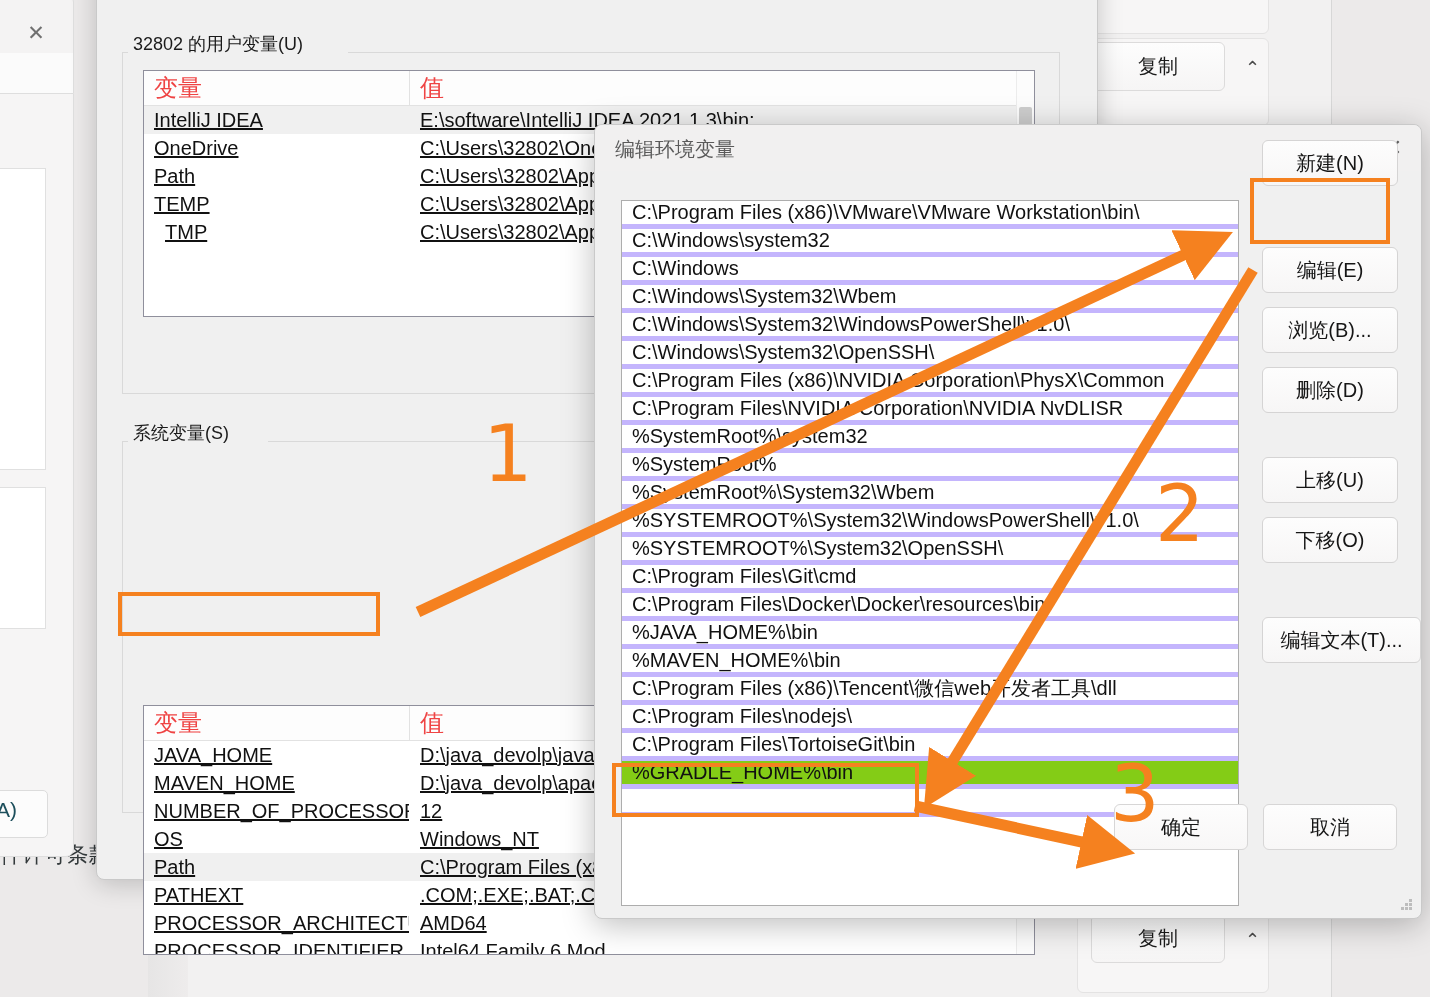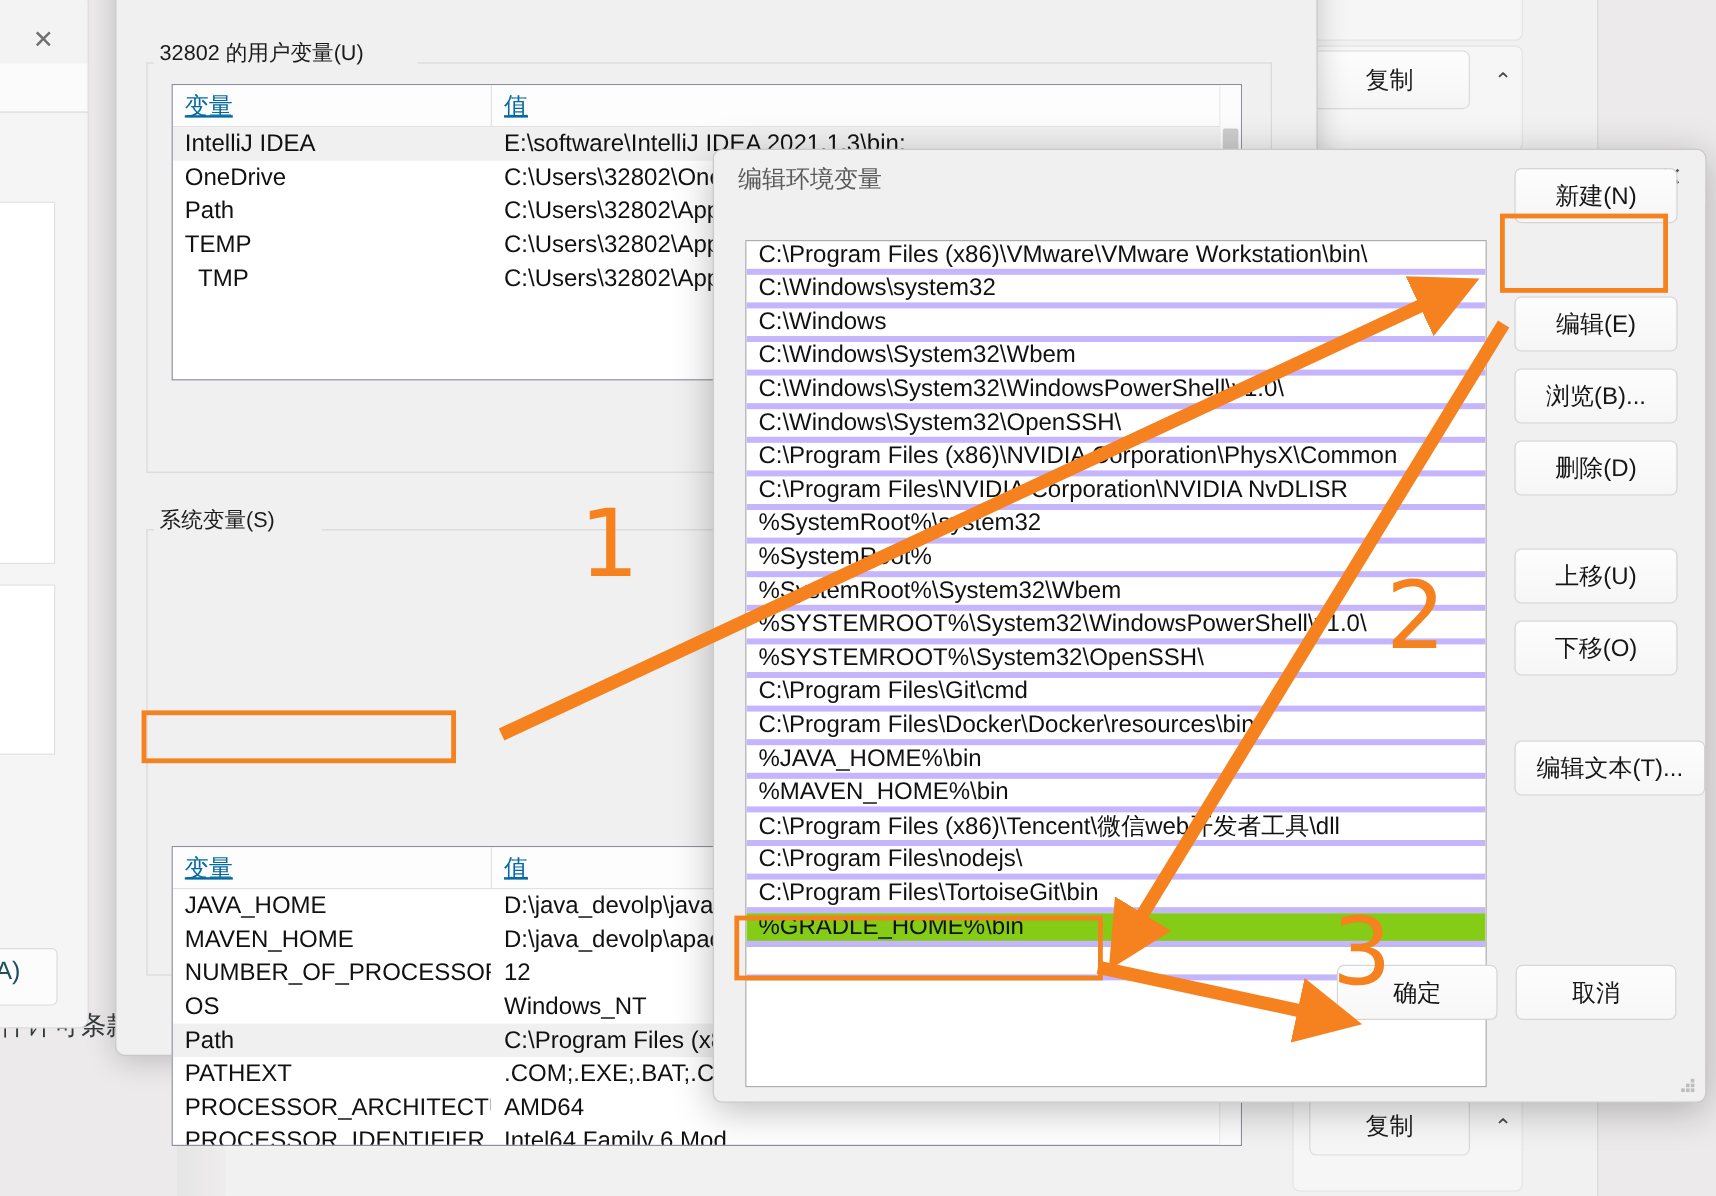--- a/index.html
+++ b/index.html
@@ -60,29 +60,29 @@
   }
   .group-box-top-left{border-top:1px solid #d9d9d9;}
   .grid{
     background:#ffffff;border:1px solid #8f8f9c;overflow:hidden;position:relative;
   }
   .grid-header{
     height:34px;background:#fdfdfd;border-bottom:1px solid #e2e2e2;
     display:flex;align-items:center;position:relative;
   }
   .grid-header .col{
-    color:#0369a1;font-size:20px;padding-left:10px;height:100%;
-    display:flex;align-items:center;box-sizing:border-box;text-decoration:underline;
+    color:#ef4444;font-size:24px;padding-left:10px;height:100%;
+    display:flex;align-items:center;box-sizing:border-box;
   }
   .grid-header .colsep{width:1px;background:#e2e2e2;height:100%;}
   .grid-row{height:28px;display:flex;align-items:center;position:relative;}
   .grid-row.sel{background:#f0f0f0;}
   .grid-row .cell{
     color:#111;font-size:20px;padding-left:10px;box-sizing:border-box;
-    white-space:nowrap;overflow:hidden;height:100%;display:flex;align-items:center;
+    white-space:nowrap;overflow:hidden;height:100%;display:flex;align-items:center;text-decoration:underline;
   }
   .grid-scroll{
     position:absolute;right:0;top:0;width:17px;bottom:0;background:#fcfcfc;
     border-left:1px solid #ececec;
   }
   .grid-thumb{position:absolute;left:2px;right:2px;background:#cdcdcd;border-radius:2px;}
 
   
   #edit-dialog{
     left:594px;top:124px;width:826px;height:793px;

